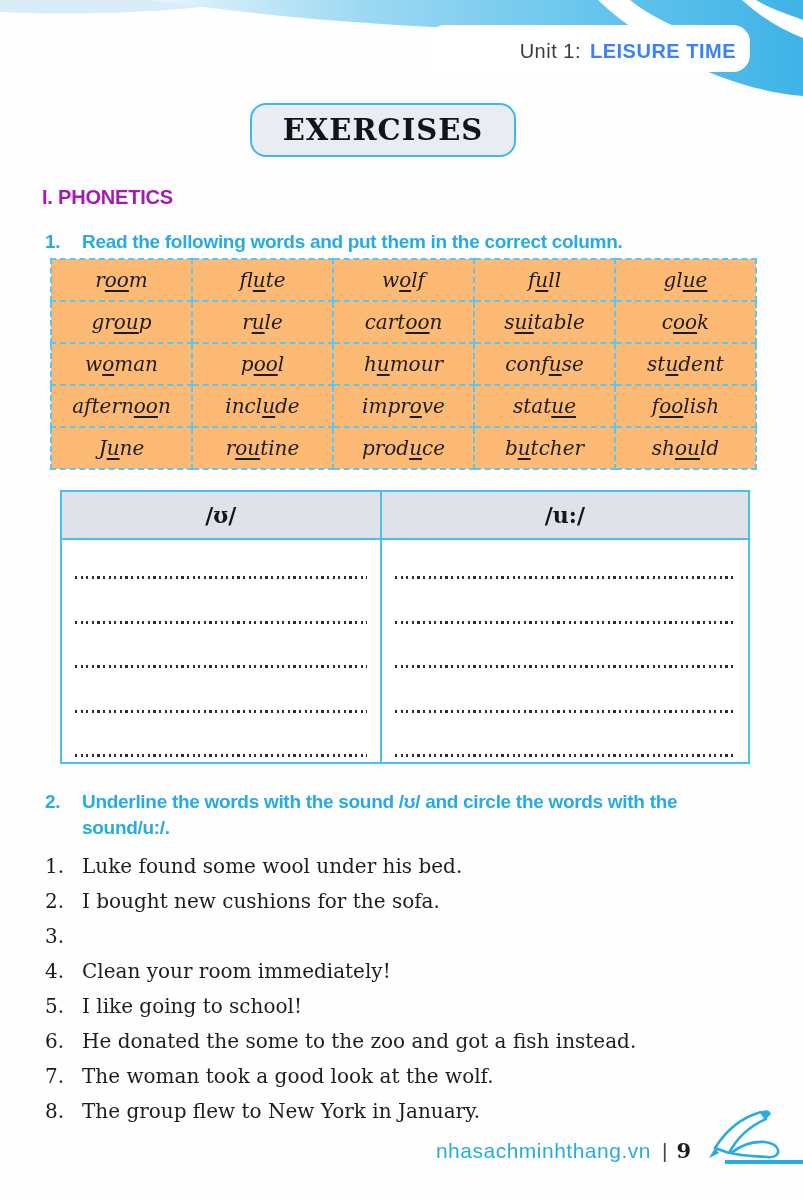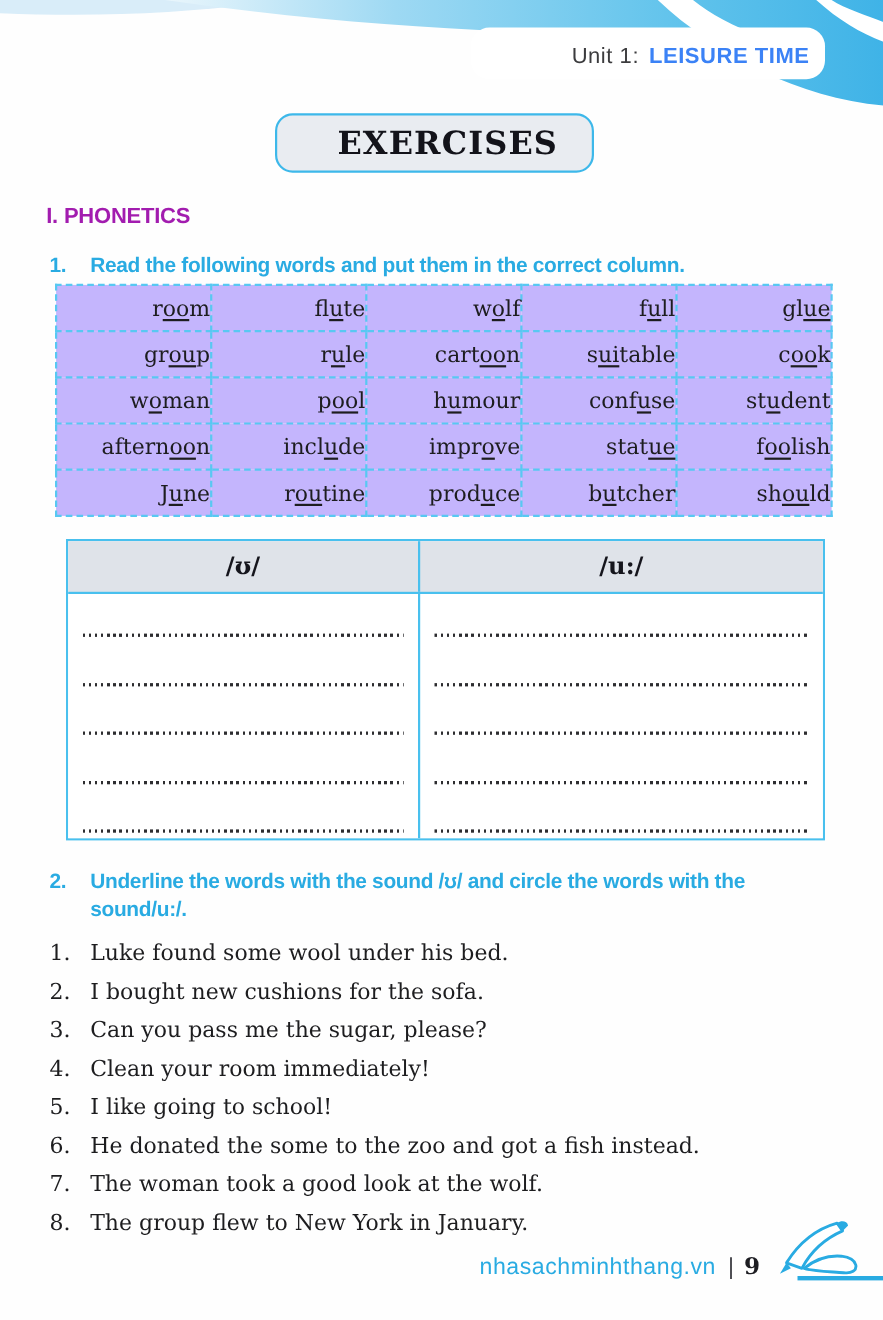--- a/index.html
+++ b/index.html
@@ -6,33 +6,33 @@
   body{width:803px;height:1200px;background:#ffffff;font-family:"DejaVu Serif","Liberation Serif",serif;color:#1d1d1f;}
   .page{position:relative;width:803px;height:1200px;overflow:hidden;background:#fefefe;}
 
   
   .header-deco{position:absolute;top:0;left:0;width:803px;height:190px;pointer-events:none;}
   .unit-label{position:absolute;top:36px;left:428px;width:308px;height:30px;display:flex;justify-content:flex-end;align-items:center;font-family:"Liberation Sans",sans-serif;font-size:20px;white-space:nowrap;}
   .unit-label .u-num{color:#3c3c3e;font-weight:400;letter-spacing:.5px;}
   .unit-label .u-title{color:#3b82f6;font-weight:700;margin-left:9px;letter-spacing:.5px;}
 
   
-  .exercises-box{position:absolute;left:250px;top:103px;width:262px;height:50px;background:#e9ecf1;border:2px solid #3db8ea;border-radius:16px;display:flex;align-items:center;justify-content:center;font-weight:700;font-size:29px;letter-spacing:1px;color:#13131a;padding-left:24px;}
+  .exercises-box{position:absolute;left:250px;top:103px;width:262px;height:50px;background:#e9ecf1;border:2px solid #3db8ea;border-radius:16px;display:flex;align-items:center;justify-content:center;font-weight:700;font-size:29px;letter-spacing:1px;color:#13131a;}
 
   
   .sec-heading{position:absolute;left:42px;top:186px;font-family:"Liberation Sans",sans-serif;font-weight:700;font-size:20px;color:#a21caf;letter-spacing:-.2px;}
   .task{position:absolute;display:flex;font-family:"Liberation Sans",sans-serif;font-weight:700;font-size:19px;color:#29abe2;letter-spacing:-.3px;line-height:26px;}
   .task .t-num{width:37px;flex:0 0 37px;}
   .task1{left:45px;top:229px;width:720px;}
   .task2{left:45px;top:789px;width:725px;}
   .task2 .t-text{width:672px;}
 
   
   .words-table{position:absolute;left:50px;top:258px;width:707px;border-collapse:collapse;table-layout:fixed;}
-  .words-table td{border:2px dashed #58c8f2;background:#c4b5fd;height:40px;text-align:right;vertical-align:middle;font-size:20px;color:#1d1d1f;padding:0;}
+  .words-table td{border:2px dashed #58c8f2;background:#fdba74;height:40px;text-align:center;vertical-align:middle;font-size:20px;color:#1d1d1f;padding:0;font-style:italic;}
   .words-table u{text-decoration-thickness:1.5px;text-underline-offset:3px;}
 
   
   .ans-table{position:absolute;left:60px;top:490px;width:690px;height:274px;border:2px solid #49c0ee;display:flex;flex-direction:column;box-sizing:border-box;}
   .ans-header{display:flex;height:46px;flex:0 0 46px;background:#dfe3e9;border-bottom:2px solid #49c0ee;}
   .ans-header .col{display:flex;align-items:center;justify-content:center;font-weight:700;font-size:22px;color:#15151c;}
   .ans-body{display:flex;flex:1;background:#ffffff;}
   .col-left{width:46.6%;border-right:2px solid #49c0ee;box-sizing:border-box;}
   .col-right{width:53.4%;box-sizing:border-box;}
   .ans-body .col{display:flex;flex-direction:column;padding:0 13px;}
@@ -179,21 +179,20 @@
       <div class="sentence">
         <span class="snum">1.</span>
         <span class="stext">Luke found some wool under his bed.</span>
       </div>
       <div class="sentence">
         <span class="snum">2.</span>
         <span class="stext">I bought new cushions for the sofa.</span>
       </div>
       <div class="sentence">
         <span class="snum">3.</span>
-        <span class="stext">Can you pass me the sugar, please?</span>
       </div>
       <div class="sentence">
         <span class="snum">4.</span>
         <span class="stext">Clean your room immediately!</span>
       </div>
       <div class="sentence">
         <span class="snum">5.</span>
         <span class="stext">I like going to school!</span>
       </div>
       <div class="sentence">

